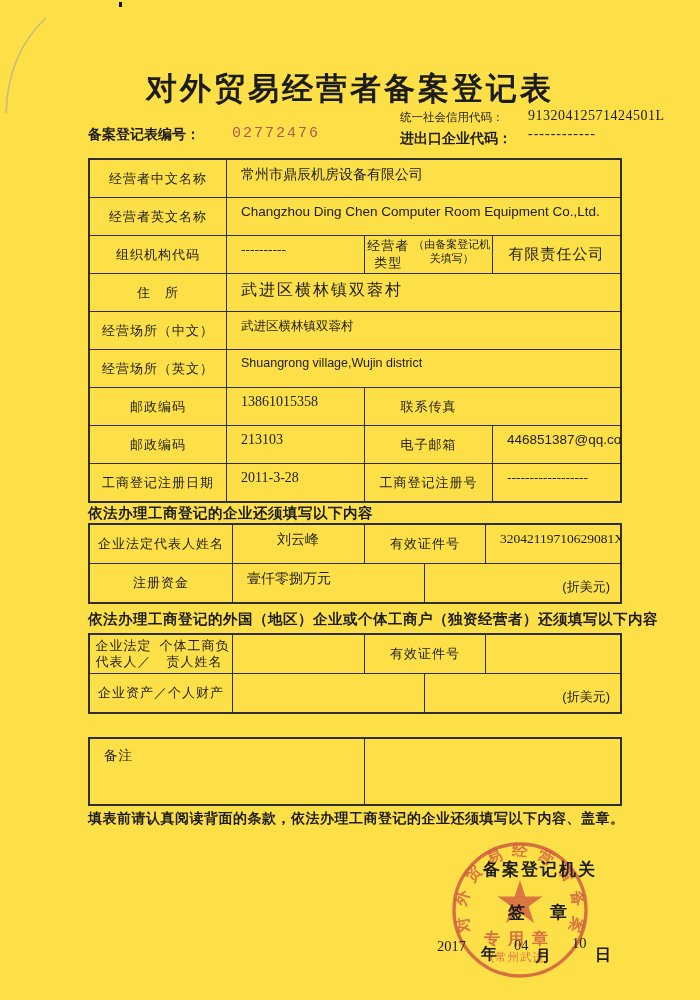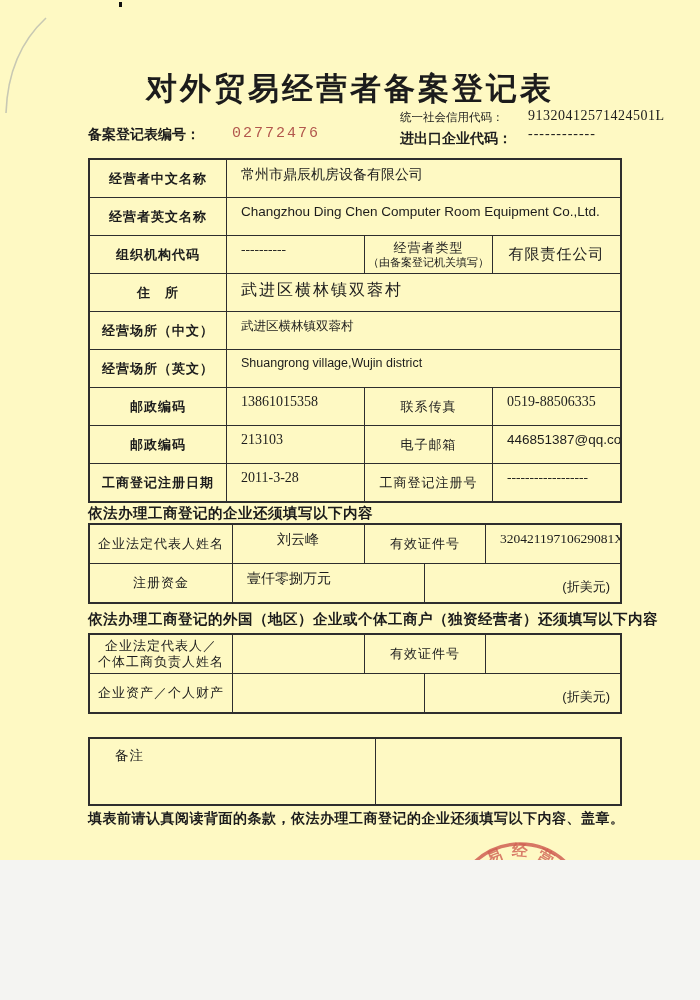--- a/index.html
+++ b/index.html
@@ -1,18 +1,18 @@
 <!DOCTYPE html>
 <html><head>
 <meta charset="utf-8">
 <style>
   html,body { margin:0; padding:0; }
   body { width:700px; height:1000px; background:#f4f4f2; }
   .page {
-    position:relative; width:700px; height:860px; background:#fef9c3;
+    position:relative; width:700px; height:1000px; background:#fde047;
     font-family:"Liberation Sans", sans-serif; color:#1c1c1c; overflow:hidden;
   }
   .abs { position:absolute; }
   .serif { font-family:"Liberation Serif", serif; }
   .mono  { font-family:"Liberation Mono", monospace; }
 
   .doc-title { left:0; right:0; top:68px; text-align:center; font-size:31px; font-weight:bold; letter-spacing:3px; }
 
   .credit-label { left:400px; top:110px; font-size:11.5px; }
   .credit-value { left:512px; top:108px; font-size:14px; letter-spacing:0.5px;margin-left:16px; }
@@ -25,23 +25,23 @@
   .row { display:flex; border-top:1.5px solid #2e2e2e; }
   .row:first-child { border-top:none; }
   .cell { border-left:1.5px solid #2e2e2e; box-sizing:border-box; display:flex; align-items:center; overflow:hidden; }
   .cell:first-child { border-left:none; }
   .lbl { justify-content:center; text-align:center; font-size:13px; letter-spacing:1px; }
   .val { align-items:flex-start; padding:6px 0 0 14px; font-size:13.5px; }
   .flex1 { flex:1; }
 
   .main  { left:88px; top:158px; width:534px; }
   .main .row { height:37px; }
-  .w136 { width:136px;font-weight:bold; } .w138 { width:138px; } .w128 { width:128px; } .w132 { flex:1; }
-
-  .stack { display:flex; flex-direction:column; line-height:1.25; width:100%; }
+  .w136 { width:136px; } .w138 { width:138px; } .w128 { width:128px; } .w132 { flex:1; }
+
+  .stack { display:flex; flex-direction:row; line-height:1.25; width:100%; }
   .stack .l2 { font-size:11px; letter-spacing:0; }
 
   .fs16 { font-size:16px; letter-spacing:2px; }
   .fs15 { font-size:15px; }
   .fs12 { font-size:12.5px; }
   .fs14 { font-size:14px; }
 
   .sec-heading { left:88px; font-size:14.5px; font-weight:bold; letter-spacing:0.5px; }
   .sh1 { top:504px; } .sh2 { top:610px; }
 
@@ -49,21 +49,21 @@
   .t2 .row { height:38px; }
   .t3 { left:88px; top:633px; width:534px; }
   .t3 .row { height:38px; }
   .w142 { width:142px; } .w132b { width:132px;padding-left:44px; } .w121 { width:121px; } .wrest { flex:1; }
   .w192 { width:192px; }
   .usd { align-items:flex-end; justify-content:flex-end; padding:0 10px 6px 0; font-size:13px; }
 
   .remark { left:88px; top:737px; width:534px; height:69px; }
   .remark .row { height:100%; }
   .remark .cell { align-items:flex-start; padding:8px 0 0 14px; font-size:13.5px; letter-spacing:1px; }
-  .w274 { width:274px;margin-left:11px; }
+  .w274 { width:274px; }
 
   .note-line { left:88px; top:810px; font-size:14px; font-weight:bold; letter-spacing:0.5px; }
 
   .authority { left:483px; top:858px; font-size:17px; font-weight:bold; letter-spacing:2px; z-index:3; }
   .sign      { left:508px; top:901px; font-size:17px; font-weight:bold; letter-spacing:4px; z-index:3; }
   .d-num { font-size:14.5px; z-index:3; }
   .d-unit { font-size:16px; font-weight:bold; z-index:3; }
   .dy  { left:437px; top:938px; } .dyu { left:481px; top:944px; }
   .dm  { left:514px; top:937px; } .dmu { left:535px; top:946px; }
   .dd  { left:572px; top:935px; } .ddu { left:595px; top:945px; }
@@ -120,21 +120,20 @@
       <div class="cell val flex1 fs12">武进区横林镇双蓉村</div>
     </div>
     <div class="row">
       <div class="cell lbl w136">经营场所（英文）</div>
       <div class="cell val flex1 fs12">Shuangrong village,Wujin district</div>
     </div>
     <div class="row">
       <div class="cell lbl w136">邮政编码</div>
       <div class="cell val w138 serif fs14">13861015358</div>
       <div class="cell lbl w128">联系传真</div>
-      <div class="cell val w132 serif fs14">0519-88506335</div>
     </div>
     <div class="row">
       <div class="cell lbl w136">邮政编码</div>
       <div class="cell val w138 serif fs14">213103</div>
       <div class="cell lbl w128">电子邮箱</div>
       <div class="cell val w132">446851387@qq.com</div>
     </div>
     <div class="row">
       <div class="cell lbl w136">工商登记注册日期</div>
       <div class="cell val w138 serif fs14">2011-3-28</div>

